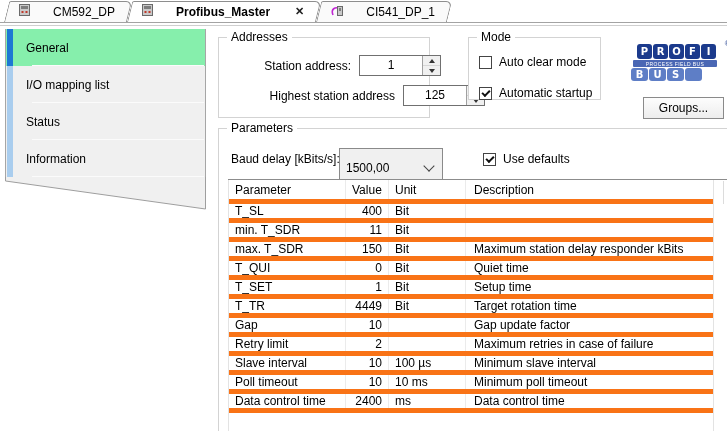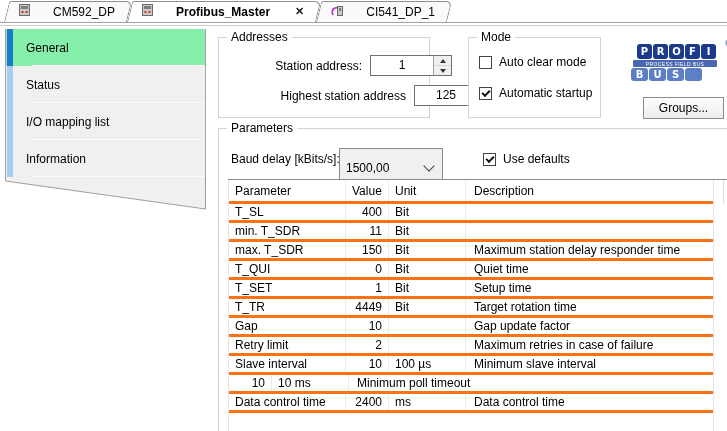--- a/index.html
+++ b/index.html
@@ -25,24 +25,24 @@
   .side-item::after{content:'';position:absolute;left:26px;right:1px;bottom:0;height:1px;background:#fbfbfb;}
   .side-accent{position:absolute;left:1px;top:0;bottom:0;width:6px;background:#a9cdee;}
   .side-item.active .side-accent{background:#1d78d3;}
   .side-label{position:absolute;left:20px;top:50%;transform:translateY(-50%);}
   .side-slant{position:absolute;left:5px;top:177px;}
 
   
   .group{position:absolute;border:1px solid #d3d3d3;background:#fff;box-sizing:border-box;}
   .group-label{position:absolute;top:-8px;left:8px;background:#fff;padding:0 4px;}
   .g-addresses{left:218px;top:37px;width:212px;height:81px;}
-  .g-mode{left:468px;top:37px;width:133px;height:81px;}
+  .g-mode{left:468px;top:37px;width:133px;height:63px;}
   .g-params{left:218px;top:128px;width:520px;height:312px;}
 
-  .addr-row{position:absolute;left:11px;height:21px;display:flex;align-items:center;justify-content:space-between;}
+  .addr-row{position:absolute;left:0;height:21px;display:flex;align-items:center;justify-content:space-between;}
   .addr-row.r1{top:17px;} .addr-row.r2{top:47px;margin-left:44px;}
   .addr-label{width:132px;text-align:right;margin-right:8px;}
 
   .spin{display:flex;width:82px;height:21px;border:1px solid #707070;background:#fff;box-sizing:border-box;}
   .spin-val{flex:1;text-align:center;line-height:19px;}
   .spin-btns{width:17px;border-left:1px solid #a0a0a0;display:flex;flex-direction:column;}
   .spin-btn{flex:1;background:#f0f0f0;display:flex;align-items:center;justify-content:center;cursor:pointer;}
   .spin-btn.up{border-bottom:1px solid #d6d6d6;}
   .arr-up{width:0;height:0;border-left:3px solid transparent;border-right:3px solid transparent;border-bottom:4px solid #333;}
   .arr-dn{width:0;height:0;border-left:3px solid transparent;border-right:3px solid transparent;border-top:4px solid #333;}
@@ -75,21 +75,21 @@
          display:flex;align-items:center;box-sizing:border-box;cursor:pointer;}
   .combo-val{flex:1;padding-left:6px;}
   .combo-arrow{width:7px;height:7px;border-right:1.4px solid #444;border-bottom:1.4px solid #444;
                transform:rotate(45deg);margin:-4px 9px 0 0;}
   .defaults-row{left:264px;top:23px;}
 
   
   .tbl-topline{position:absolute;left:228px;top:179px;width:499px;height:1px;background:#8c8c8c;}
   .tbl{position:absolute;left:228px;top:180px;width:486px;height:251px;
        border-left:1px solid #e3e3e3;border-right:1px solid #e3e3e3;box-sizing:border-box;background:#fff;}
-  .tblrow{display:flex;align-items:center;border-bottom:3px solid #f97316;box-sizing:border-box;}
+  .tblrow{display:flex;align-items:center;border-bottom:5px solid #f97316;box-sizing:border-box;}
   .tbl-header{height:24px;}
   .td{box-sizing:border-box;padding:0 6px;white-space:nowrap;overflow:hidden;}
   .c0{width:117px;border-right:1px solid #ebebeb;height:100%;display:flex;align-items:center;}
   .c1{width:43px;border-right:1px solid #ebebeb;height:100%;display:flex;align-items:center;justify-content:flex-end;}
   .c2{width:77px;border-right:1px solid #ebebeb;height:100%;display:flex;align-items:center;}
   .c3{flex:1;height:100%;display:flex;align-items:center;padding-left:8px;}
   .tbl-header .c1{justify-content:flex-start;text-align:center;}
   .datarow{height:19px;}
   .tbl-corner{position:absolute;left:723px;top:181px;width:1px;height:23px;background:#dcdcdc;}
 </style>
@@ -134,25 +134,25 @@
 <div class="hline1"></div>
 <div class="hline2"></div>
 
 <div class="sidebar">
   <div class="side-item active">
     <span class="side-accent"></span>
     <span class="side-label">General</span>
   </div>
   <div class="side-item">
     <span class="side-accent"></span>
-    <span class="side-label">Status</span>
+    <span class="side-label">I/O mapping list</span>
   </div>
   <div class="side-item">
     <span class="side-accent"></span>
-    <span class="side-label">I/O mapping list</span>
+    <span class="side-label">Status</span>
   </div>
   <div class="side-item">
     <span class="side-accent"></span>
     <span class="side-label">Information</span>
   </div>
 </div>
 <svg class="side-slant" width="202" height="38">
   <polygon points="0,0 201,0 201,32 0,4" fill="#f0f0f0"></polygon>
   <polyline points="0.5,0 0.5,4 200.5,32 200.5,0" fill="none" stroke="#9e9e9e" stroke-width="1"></polyline>
 </svg>
@@ -251,21 +251,21 @@
       </div>
       <div class="tblrow datarow">
         <span class="td c0">min. T_SDR</span>
         <span class="td c1">11</span>
         <span class="td c2">Bit</span>
       </div>
       <div class="tblrow datarow">
         <span class="td c0">max. T_SDR</span>
         <span class="td c1">150</span>
         <span class="td c2">Bit</span>
-        <span class="td c3">Maximum station delay responder time</span>
+        <span class="td c3">Maximum station delay responder kBits</span>
       </div>
       <div class="tblrow datarow">
         <span class="td c0">T_QUI</span>
         <span class="td c1">0</span>
         <span class="td c2">Bit</span>
         <span class="td c3">Quiet time</span>
       </div>
       <div class="tblrow datarow">
         <span class="td c0">T_SET</span>
         <span class="td c1">1</span>
@@ -290,20 +290,21 @@
         <span class="td c2"></span>
         <span class="td c3">Maximum retries in case of failure</span>
       </div>
       <div class="tblrow datarow">
         <span class="td c0">Slave interval</span>
         <span class="td c1">10</span>
         <span class="td c2">100 µs</span>
         <span class="td c3">Minimum slave interval</span>
       </div>
       <div class="tblrow datarow">
+        <span class="td c0">Poll timeout</span>
         <span class="td c1">10</span>
         <span class="td c2">10 ms</span>
         <span class="td c3">Minimum poll timeout</span>
       </div>
       <div class="tblrow datarow">
         <span class="td c0">Data control time</span>
         <span class="td c1">2400</span>
         <span class="td c2">ms</span>
         <span class="td c3">Data control time</span>
       </div>

